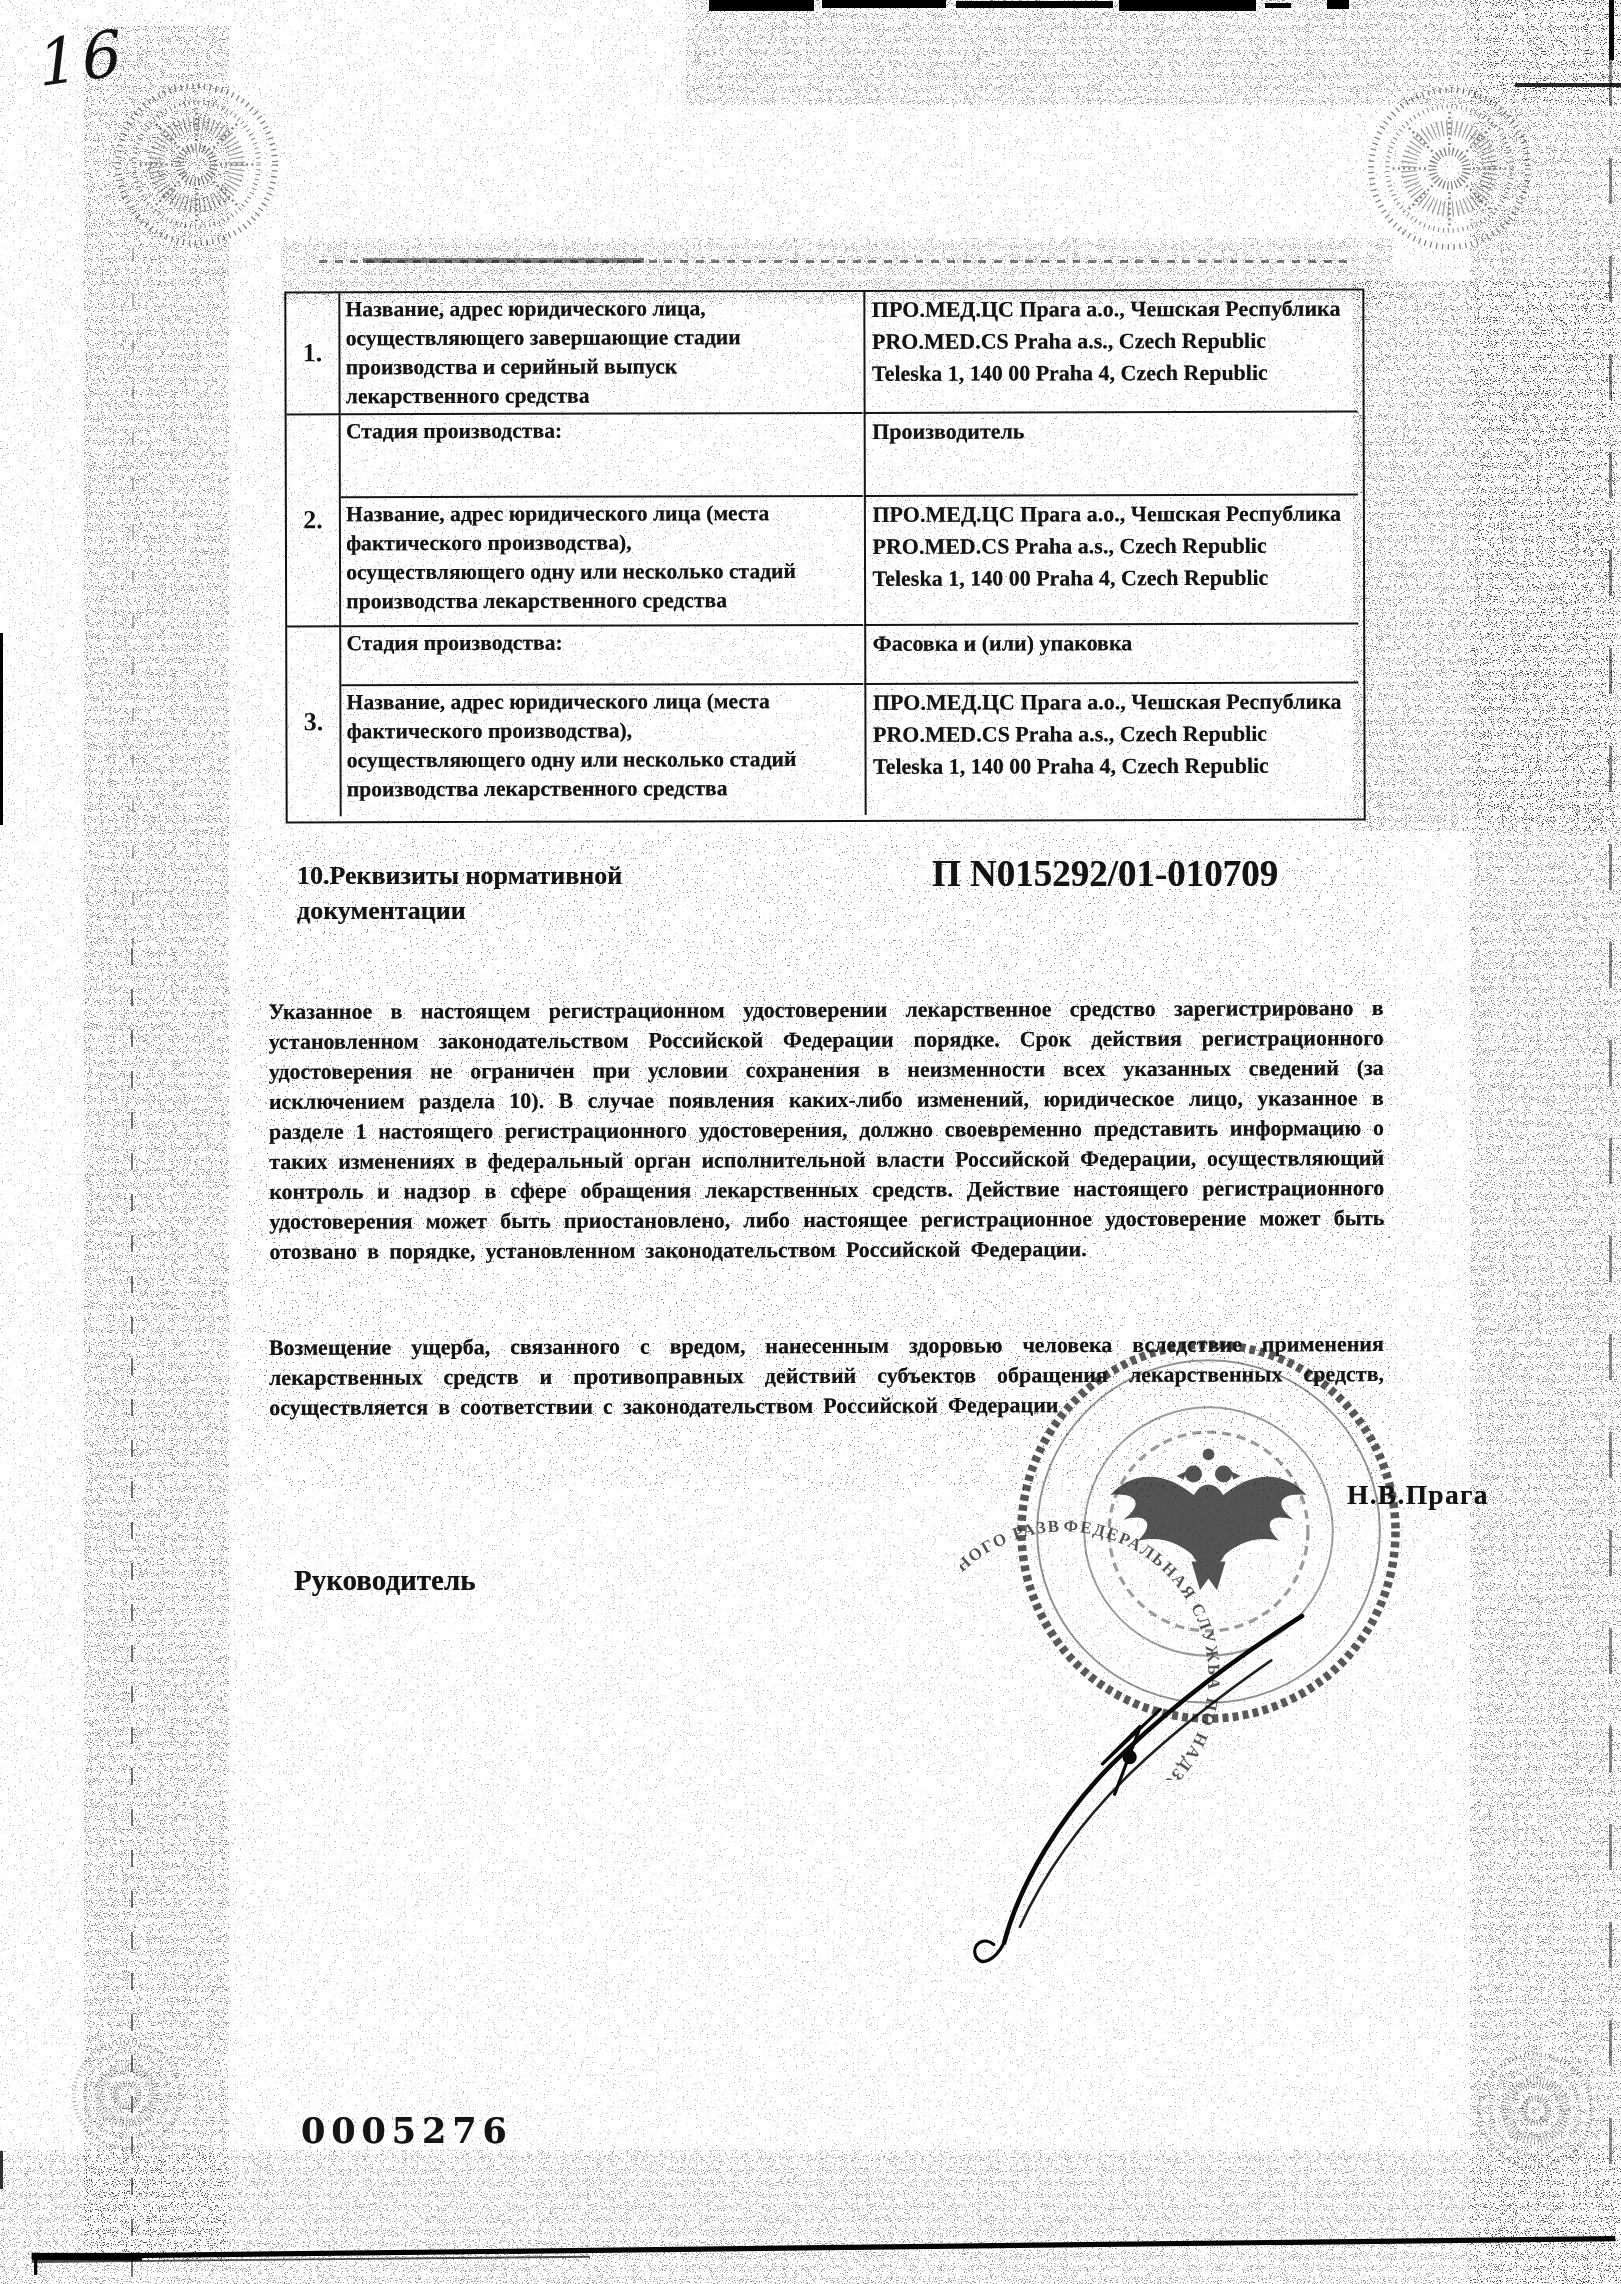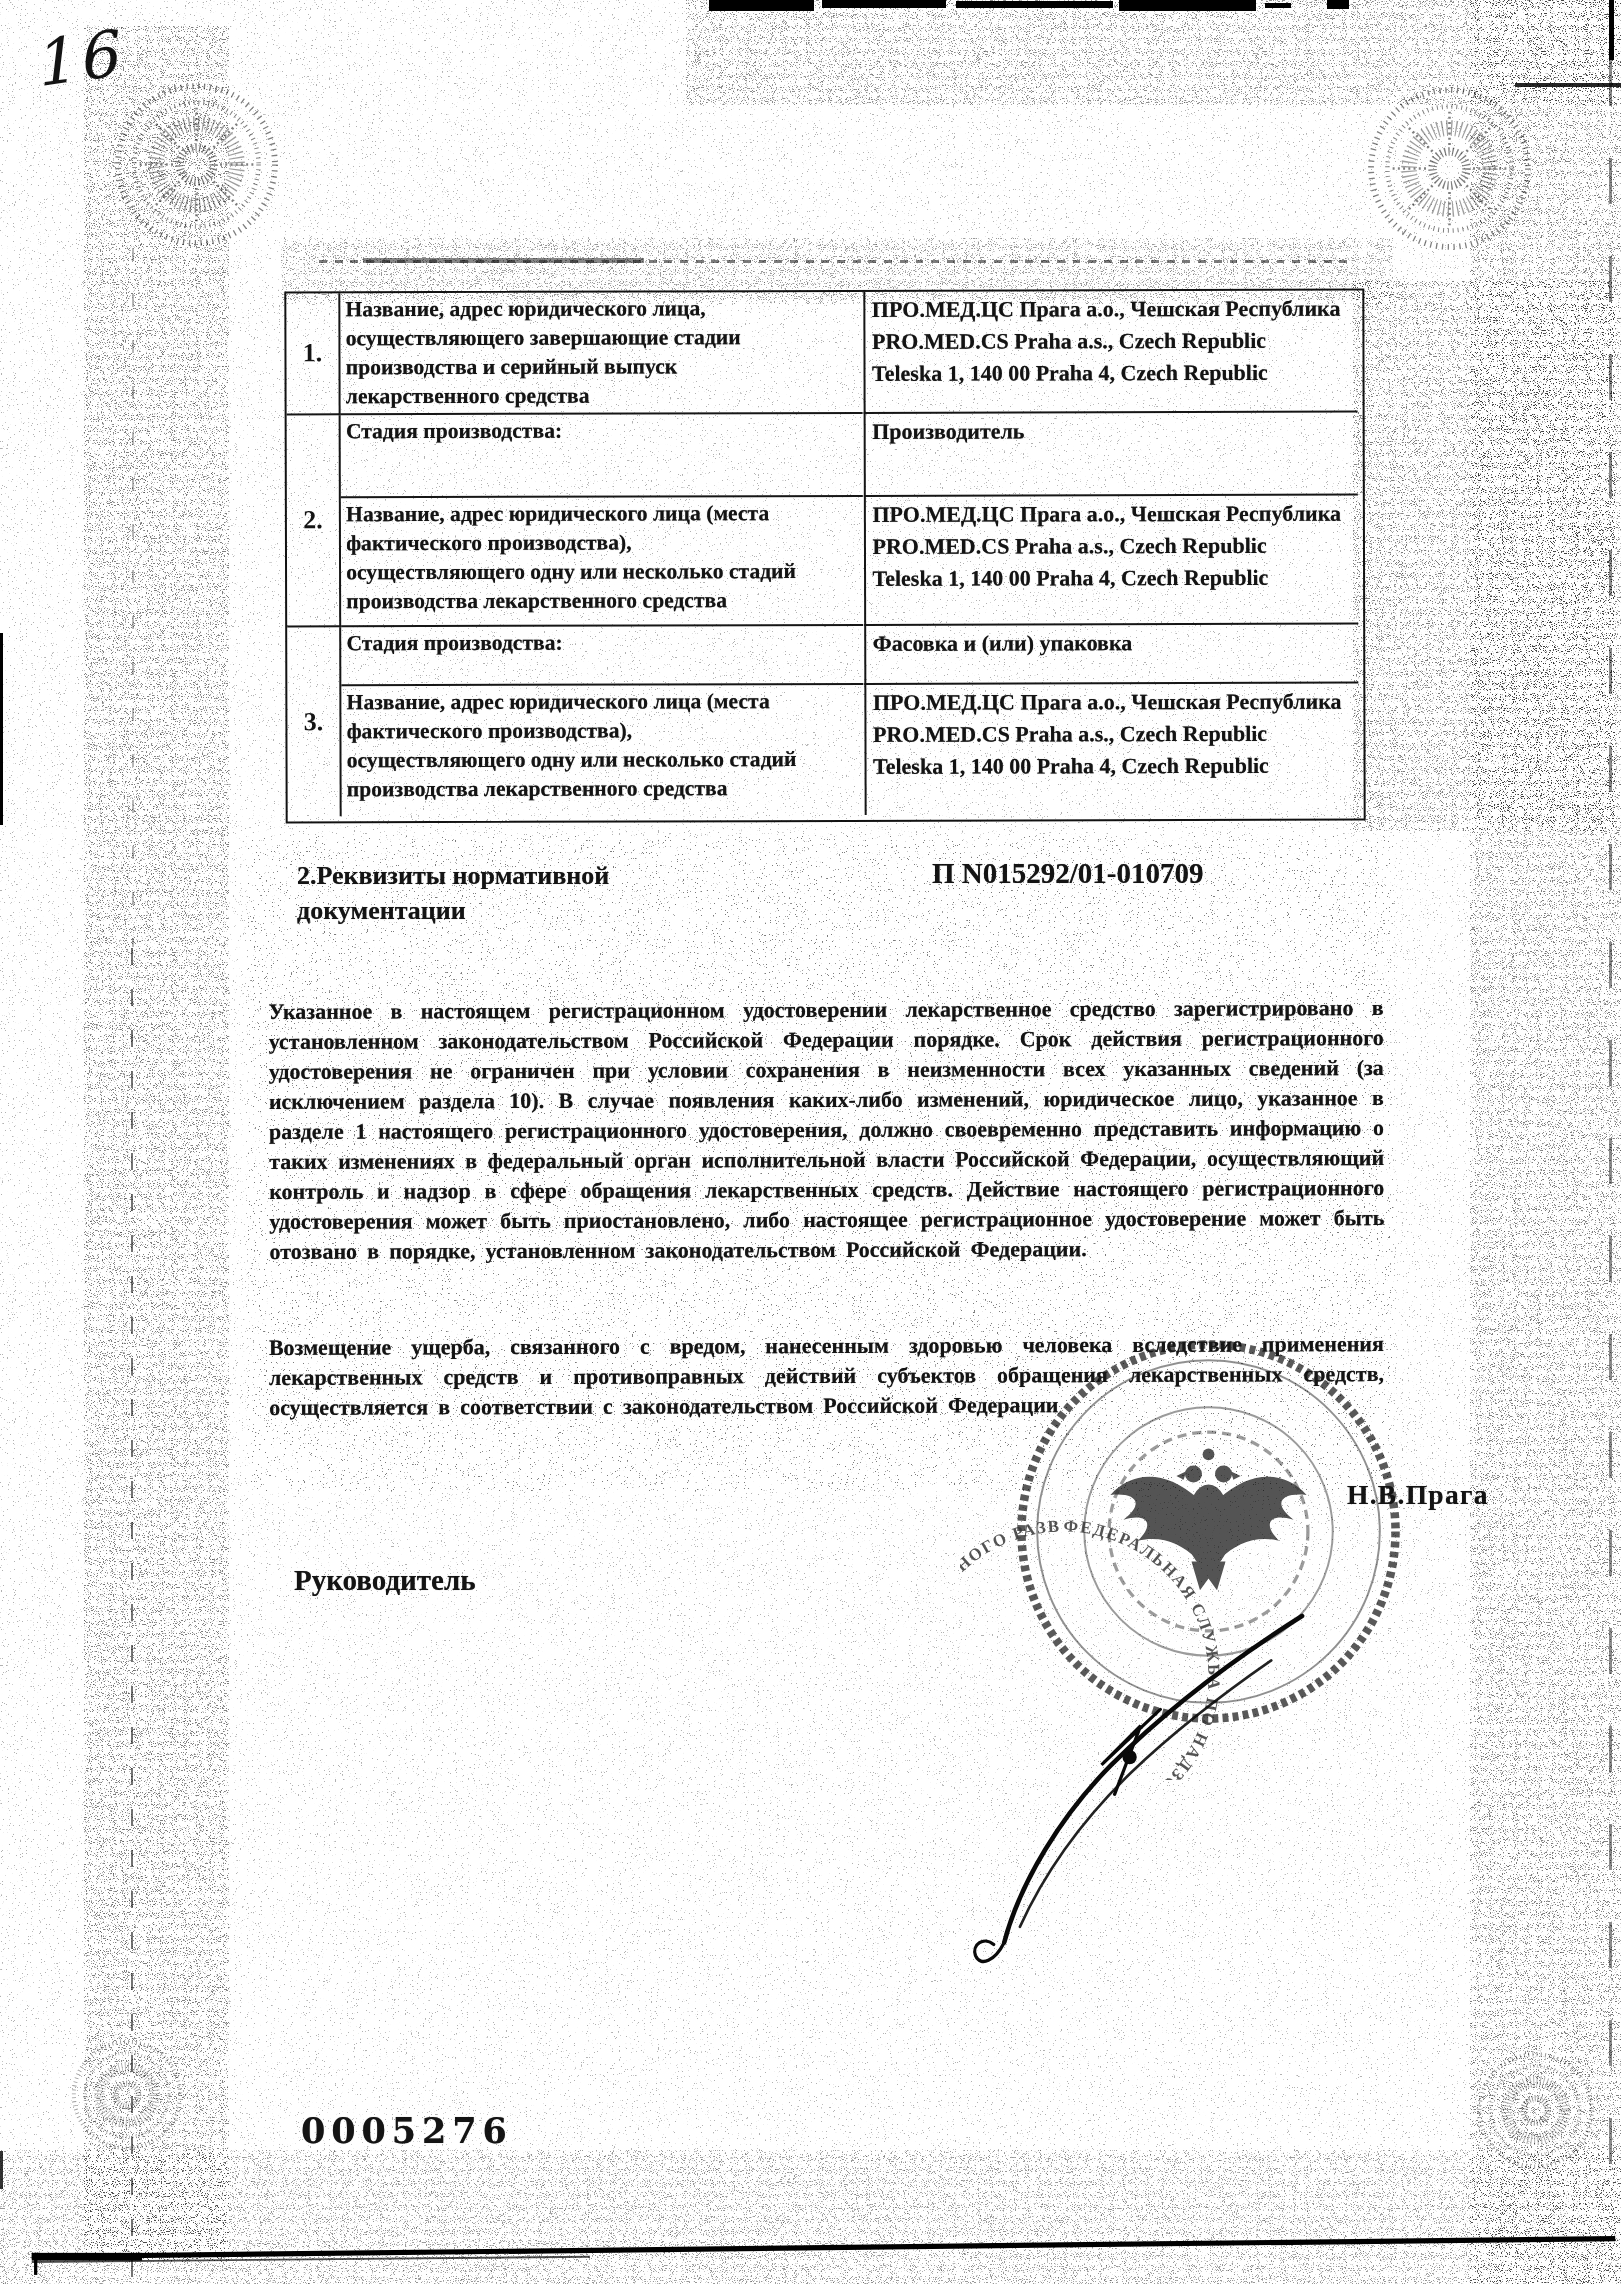--- a/index.html
+++ b/index.html
@@ -126,23 +126,23 @@
 
   <div class="cell lbl pre ink" style="left:54px;top:393px;width:522px;height:130px">Название, адрес юридического лица (места
 фактического производства),
 осуществляющего одну или несколько стадий
 производства лекарственного средства</div>
   <div class="cell val bl pre ink" style="left:577px;top:393px;width:494px;height:130px">ПРО.МЕД.ЦС Прага а.о., Чешская Республика
 PRO.MED.CS Praha a.s., Czech Republic
 Teleska 1, 140 00 Praha 4, Czech Republic</div>
 </div>
 
-<div class="abs h10 pre ink" style="left:297px;top:858px;width:458px">2.Реквизиты нормативной
+<div class="abs h10 pre ink" style="left:297px;top:858px;width:458px">10.Реквизиты нормативной
 документации</div>
-<div class="abs h10 ink" style="left:932px;top:856px;font-size:29px">П N015292/01-010709</div>
+<div class="abs h10 ink" style="left:932px;top:856px;font-size:37px">П N015292/01-010709</div>
 
 <div class="abs para ink" style="left:269px;top:995px;width:1115px">Указанное в настоящем регистрационном удостоверении лекарственное средство зарегистрировано в установленном законодательством Российской Федерации порядке. Срок действия регистрационного удостоверения не ограничен при условии сохранения в неизменности всех указанных сведений (за исключением раздела 10). В случае появления каких-либо изменений, юридическое лицо, указанное в разделе 1 настоящего регистрационного удостоверения, должно своевременно представить информацию о таких изменениях в федеральный орган исполнительной власти Российской Федерации, осуществляющий контроль и надзор в сфере обращения лекарственных средств. Действие настоящего регистрационного удостоверения может быть приостановлено, либо настоящее регистрационное удостоверение может быть отозвано в порядке, установленном законодательством Российской Федерации.</div>
 <div class="abs para ink" style="left:269px;top:1331px;width:1115px;font-weight:700">Возмещение ущерба, связанного с вредом, нанесенным здоровью человека вследствие применения лекарственных средств и противоправных действий субъектов обращения лекарственных средств, осуществляется в соответствии с законодательством Российской Федерации</div>
 
 <div class="abs ink" style="left:294px;top:1564px;font:700 29px 'Liberation Serif',serif;z-index:2">Руководитель</div>
 <div class="abs ink" style="left:1347px;top:1479px;font:700 27.5px 'Liberation Serif',serif;z-index:4;letter-spacing:1.3px">Н.В.Прага</div>
 
 <svg class="abs" style="left:960px;top:1283px;width:497px;height:497px;z-index:2;opacity:.9" viewBox="0 0 760 760">
   <defs>
     <path id="ringPath" d="M 158,380 A 222,222 0 1 1 157.9,380"></path>

